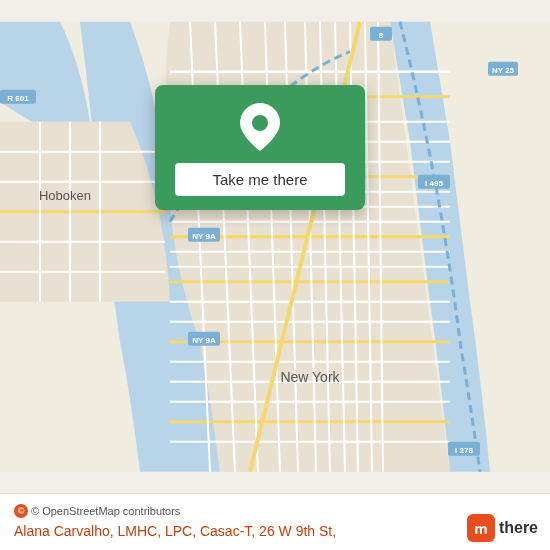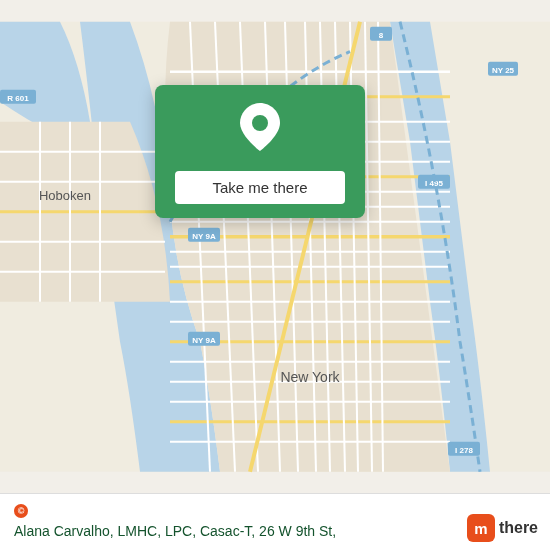--- a/index.html
+++ b/index.html
@@ -35,21 +35,20 @@
       left: 155px;
       width: 210px;
       background: #3a9b5c;
       border-radius: 8px;
       display: flex;
       flex-direction: column;
       align-items: center;
       padding: 18px 20px 14px 20px;
       box-shadow: 0 4px 16px rgba(0,0,0,0.25);
       z-index: 10;
-      gap: 8px;
     }
 
     #pin-icon-container {
       margin-bottom: 8px;
     }
 
     #take-me-there-btn {
       background: white;
       border: none;
       border-radius: 4px;
@@ -66,21 +65,21 @@
       background: white;
       padding: 10px 14px 8px 14px;
       border-top: 1px solid #ddd;
       display: flex;
       flex-direction: column;
       gap: 2px;
     }
 
     #address-line {
       font-size: 14px;
-      color: #14532d;
+      color: #c2410c;
       font-weight: 400;
       line-height: 1.4;
     }
 
     #osm-attribution {
       font-size: 11px;
       color: #555;
       display: flex;
       align-items: center;
       gap: 3px;
@@ -197,20 +196,21 @@
           <circle cx="20" cy="20" r="8" fill="#3a9b5c"></circle>
         </svg>
       </div>
       <button id="take-me-there-btn">Take me there</button>
     </div>
   </div>
 
   <div id="bottom-bar">
     <div id="osm-attribution">
       <span style="display:inline-block;width:14px;height:14px;background:#e84e1b;border-radius:50%;color:white;font-size:9px;text-align:center;line-height:14px;font-weight:bold;">©</span>
+      <span>© OpenStreetMap contributors</span>
     </div>
     <div id="address-line">
       <span>Alana Carvalho, LMHC, LPC, Casac-T, 26 W 9th St,</span><br>
     </div>
 
     <div id="moovit-logo" style="position:absolute;right:12px;bottom:8px;display:flex;align-items:center;gap:4px;">
       <svg width="28" height="28" viewBox="0 0 28 28" xmlns="http://www.w3.org/2000/svg">
         <rect width="28" height="28" rx="6" fill="#e84e1b"></rect>
         <text x="14" y="20" text-anchor="middle" font-size="15" fill="white" font-weight="bold">m</text>
       </svg>

